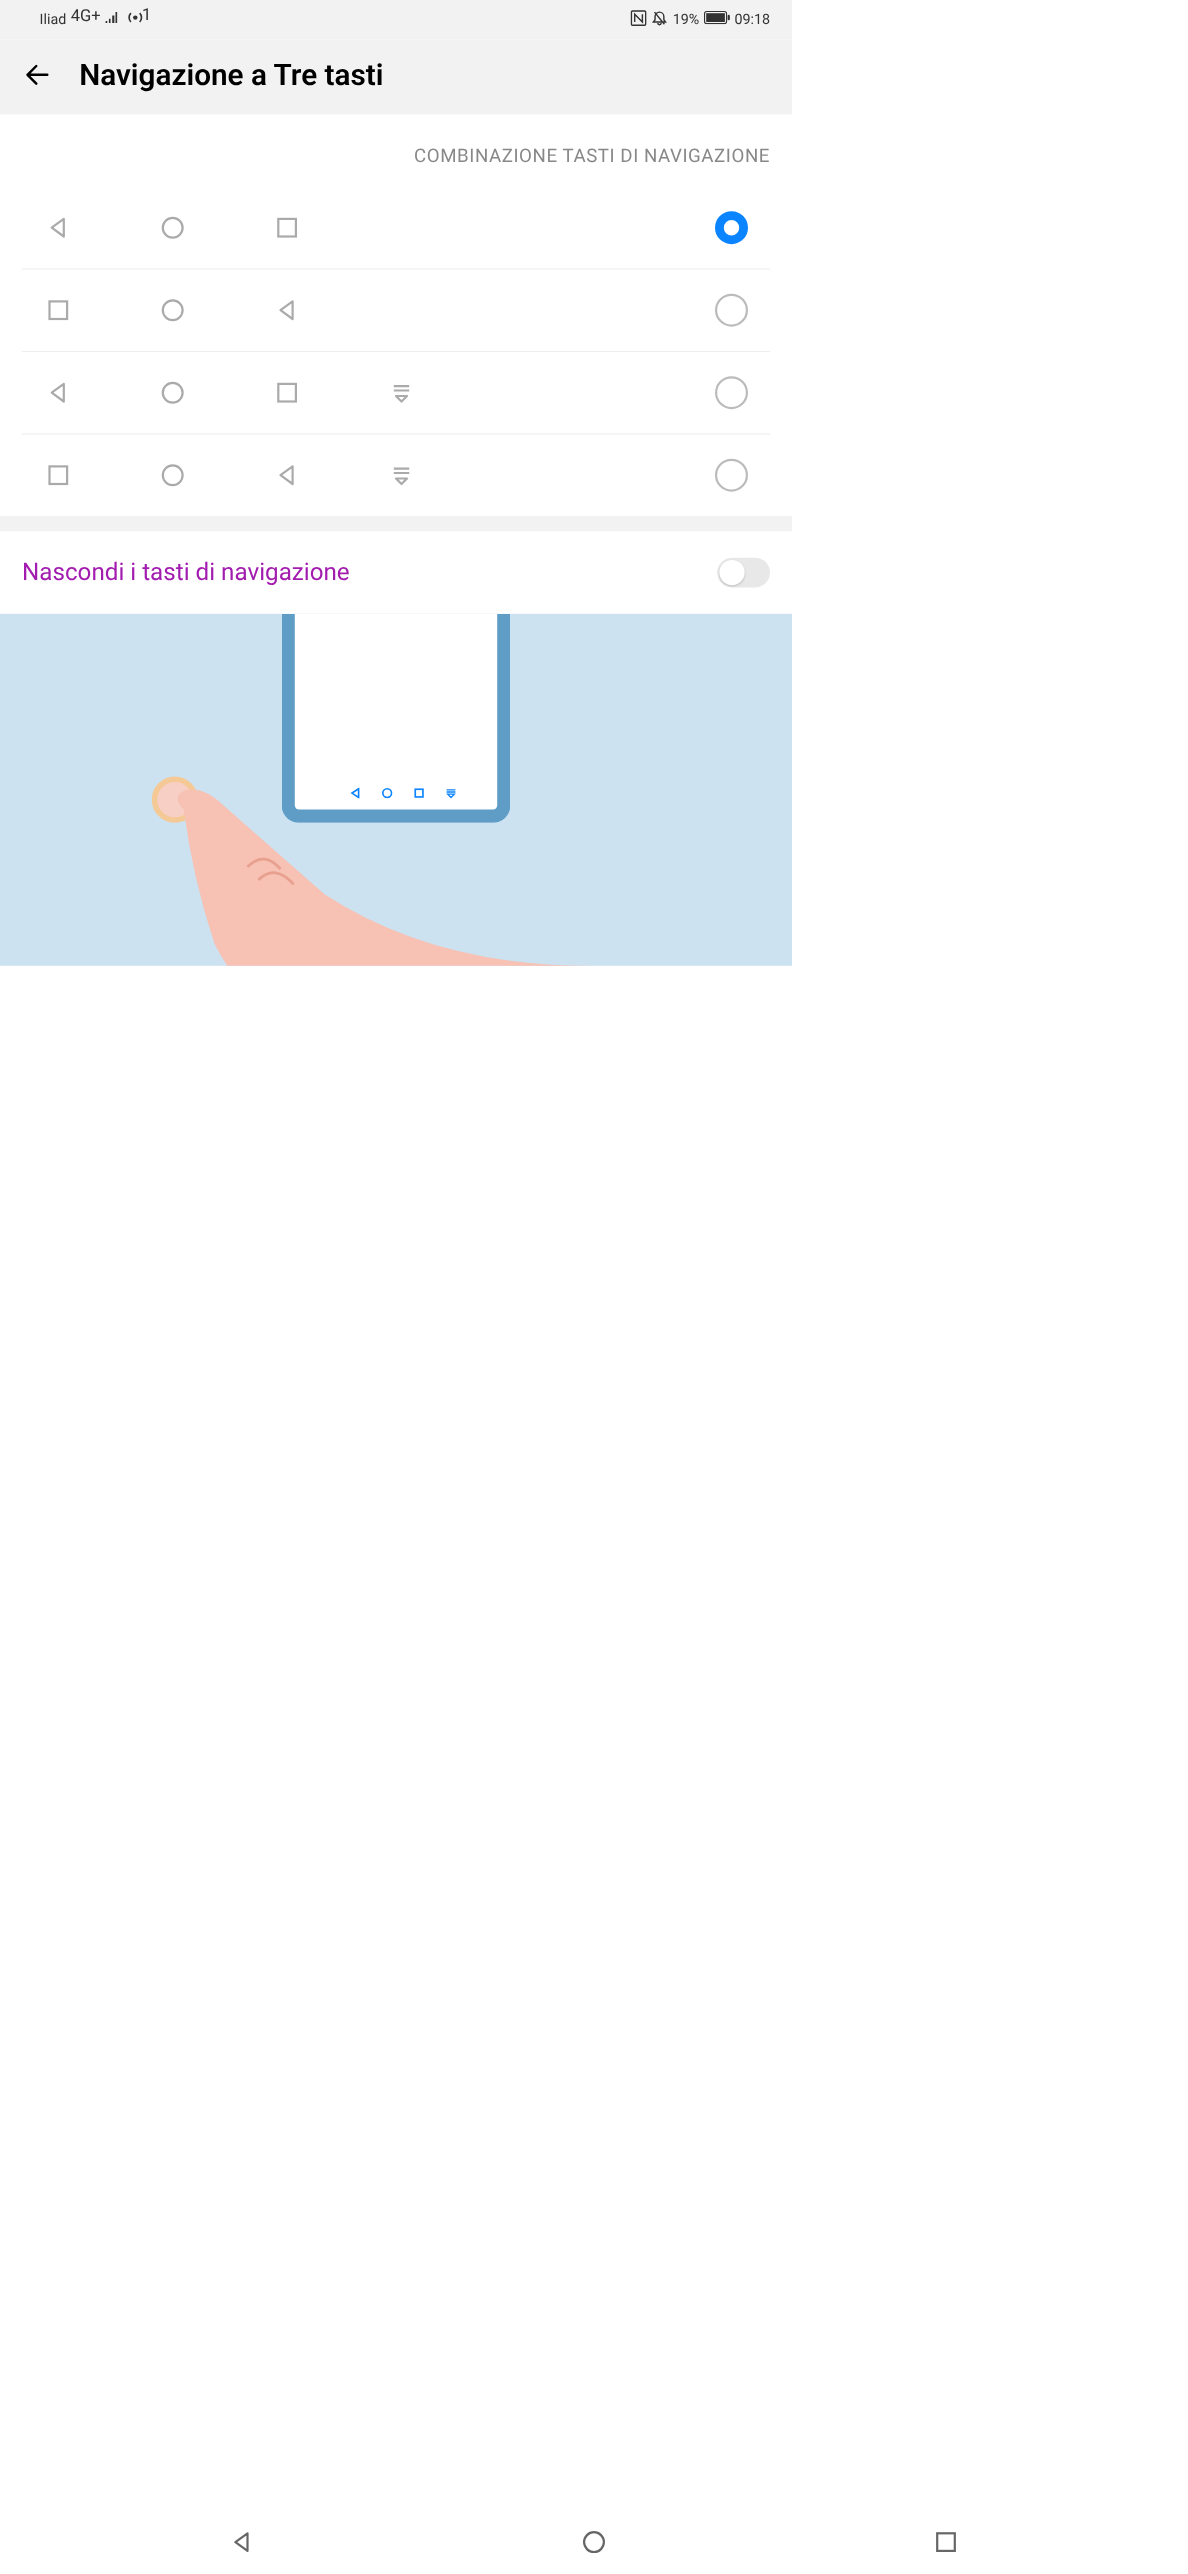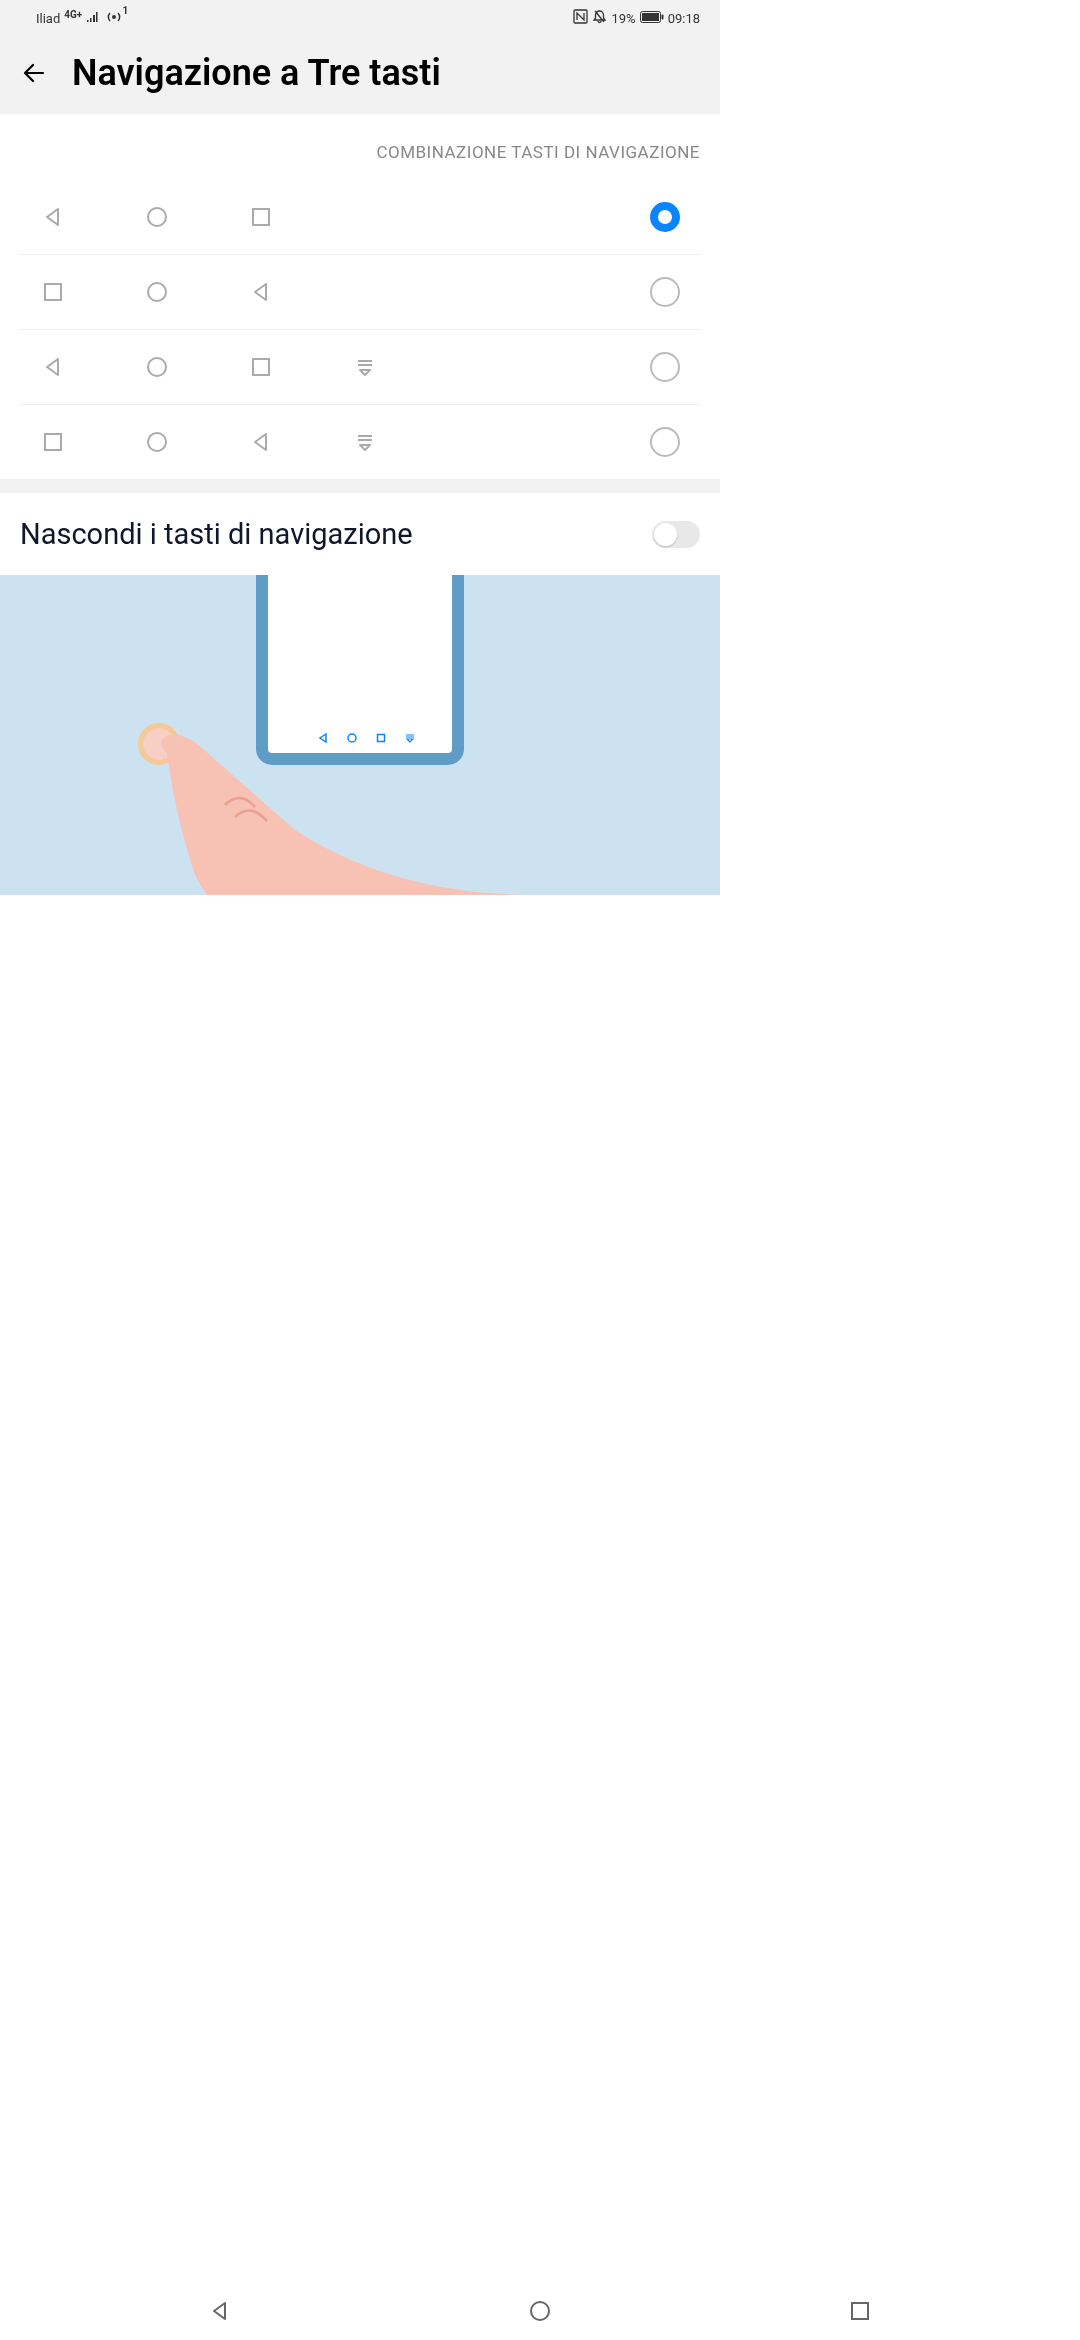--- a/index.html
+++ b/index.html
@@ -17,30 +17,30 @@
   display: flex;
   justify-content: space-between;
   align-items: center;
   padding: 0 20px 0 36px;
   font-size: 13px;
   background: #f2f2f2;
   color: #333;
 }
 .status-left, .status-right { display: flex; align-items: center; gap: 4px; }
 .status-left .carrier { font-size: 13px; }
-.superscript { font-size: 10px; position: relative; top: -4px; font-weight: bold; }
+.superscript { font-size: 15px; position: relative; top: -4px; }
 .header {
   background: #f2f2f2;
   display: flex;
   align-items: center;
   padding: 16px 20px 20px 20px;
   gap: 24px;
 }
 .back-btn { width: 28px; height: 28px; display: flex; align-items: center; justify-content: center; }
-.title { font-size: 36px; font-weight: 600; }
+.title { font-size: 27px; font-weight: 600; }
 .section-header {
   padding: 28px 20px 18px 20px;
   font-size: 17px;
   letter-spacing: 0.5px;
   color: #888;
   text-align: right;
 }
 .option-row {
   display: flex;
   align-items: center;
@@ -71,21 +71,21 @@
 .radio.selected {
   border: 8px solid #0b84ff;
 }
 .gap-section { height: 14px; background: #f2f2f2; }
 .toggle-row {
   display: flex;
   align-items: center;
   justify-content: space-between;
   padding: 24px 20px;
 }
-.toggle-label { font-size: 29px; color: #0f172a; }
+.toggle-label { font-size: 22px; color: #a21caf; }
 .toggle {
   width: 48px;
   height: 27px;
   background: #e8e8e8;
   border-radius: 14px;
   position: relative;
 }
 .toggle::after {
   content: "";
   position: absolute;

